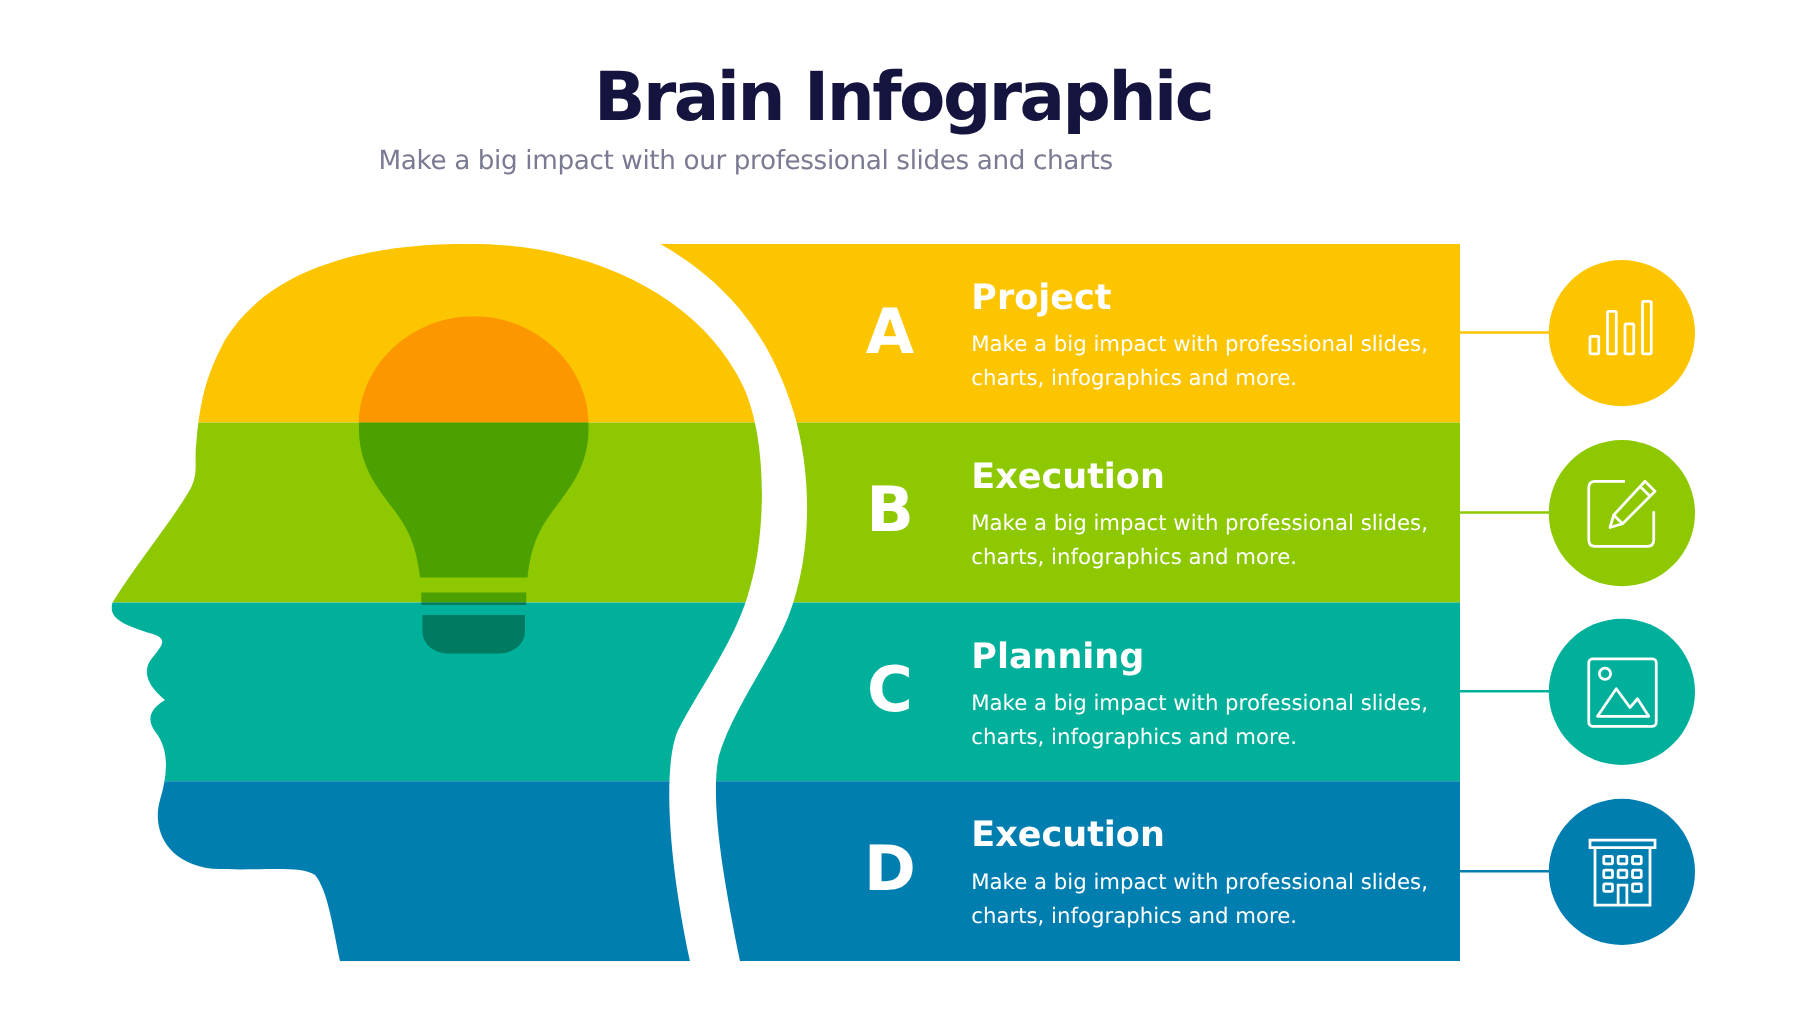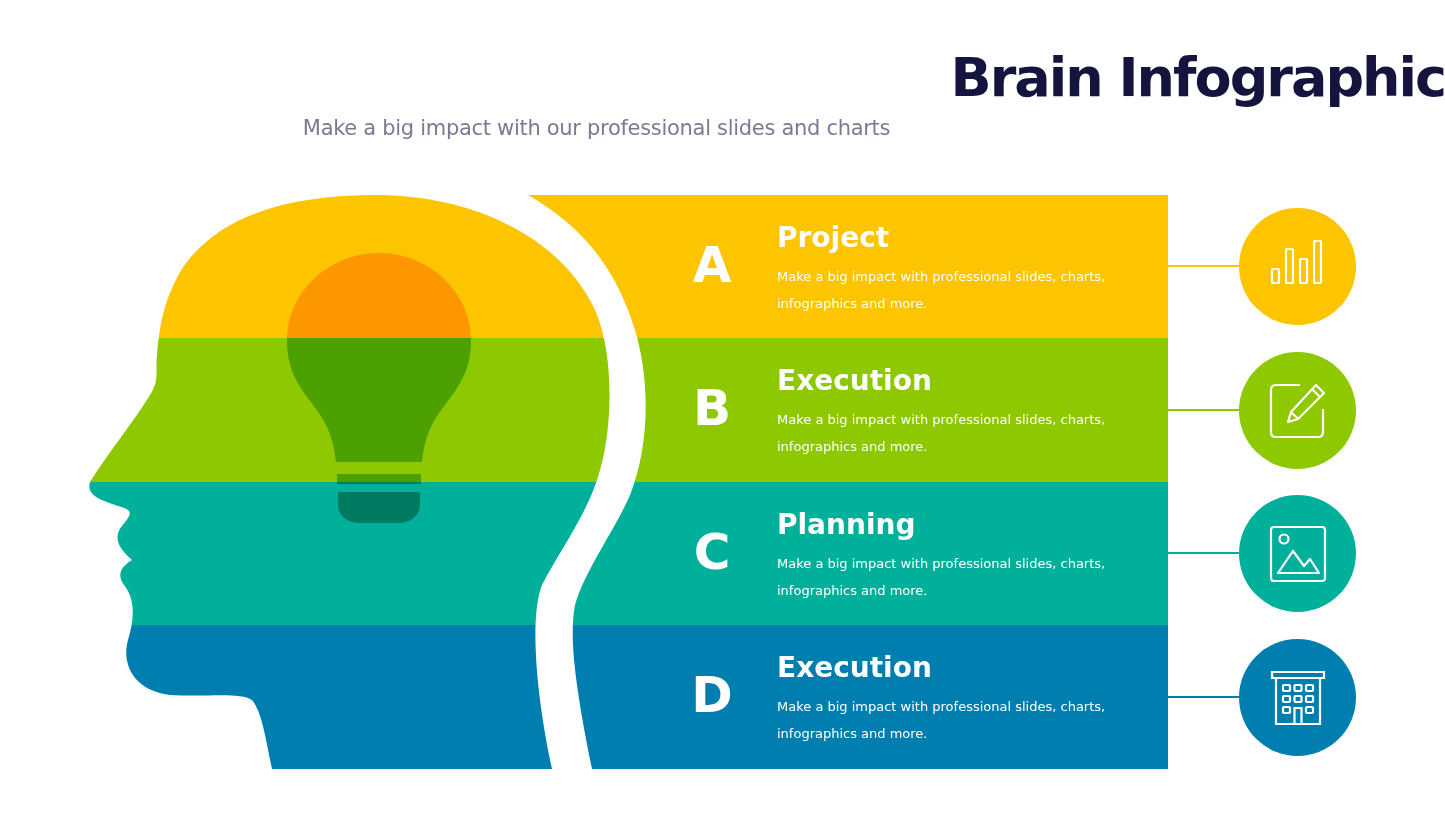--- a/index.html
+++ b/index.html
@@ -1,23 +1,23 @@
 <!DOCTYPE html>
 <html><head>
   <meta charset="utf-8">
   <style>
     html, body { margin: 0; padding: 0; background: #ffffff; }
     body { width: 1445px; height: 814px; position: relative; overflow: hidden; font-family: "DejaVu Sans", "Liberation Sans", sans-serif; }
-    .title { position: absolute; left: 0; width: 1445px; top: 46px; text-align: right; font-size: 54px; font-weight: bold; color: #14143F; letter-spacing: -2px; line-height: 64px; }
+    .title { position: absolute; left: 0; width: 1445px; top: 46px; text-align: center; font-size: 54px; font-weight: bold; color: #14143F; letter-spacing: -2px; line-height: 64px; }
     .subtitle { position: absolute; left: 0; width: 1193px; top: 114px; text-align: center; font-size: 21px; color: #7A7A92; line-height: 28px; letter-spacing: -0.3px; }
     svg.art { position: absolute; left: 0; top: 0; }
     .row { position: absolute; left: 680px; width: 480px; height: 143px; color: #ffffff; }
     .letter { position: absolute; left: 0; width: 64px; text-align: center; font-size: 50px; font-weight: bold; line-height: 60px; }
     .row-title { position: absolute; left: 97px; font-size: 28px; font-weight: bold; line-height: 30px; }
-    .row-desc { position: absolute; left: 97px; width: 380px; font-size: 13px; line-height: 27px; }
+    .row-desc { position: absolute; left: 97px; width: 380px; font-size: 17px; line-height: 27px; }
     .circle { position: absolute; left: 1239px; width: 117px; height: 117px; border-radius: 50%; display: flex; align-items: center; justify-content: center; }
     .connector { position: absolute; left: 1168px; width: 74px; height: 2px; }
   </style>
 </head>
 <body>
 
 <div class="title">Brain Infographic</div>
 <div class="subtitle">Make a big impact with our professional slides and charts</div>
 
 <svg class="art" width="1445" height="814" viewBox="0 0 1445 814">

